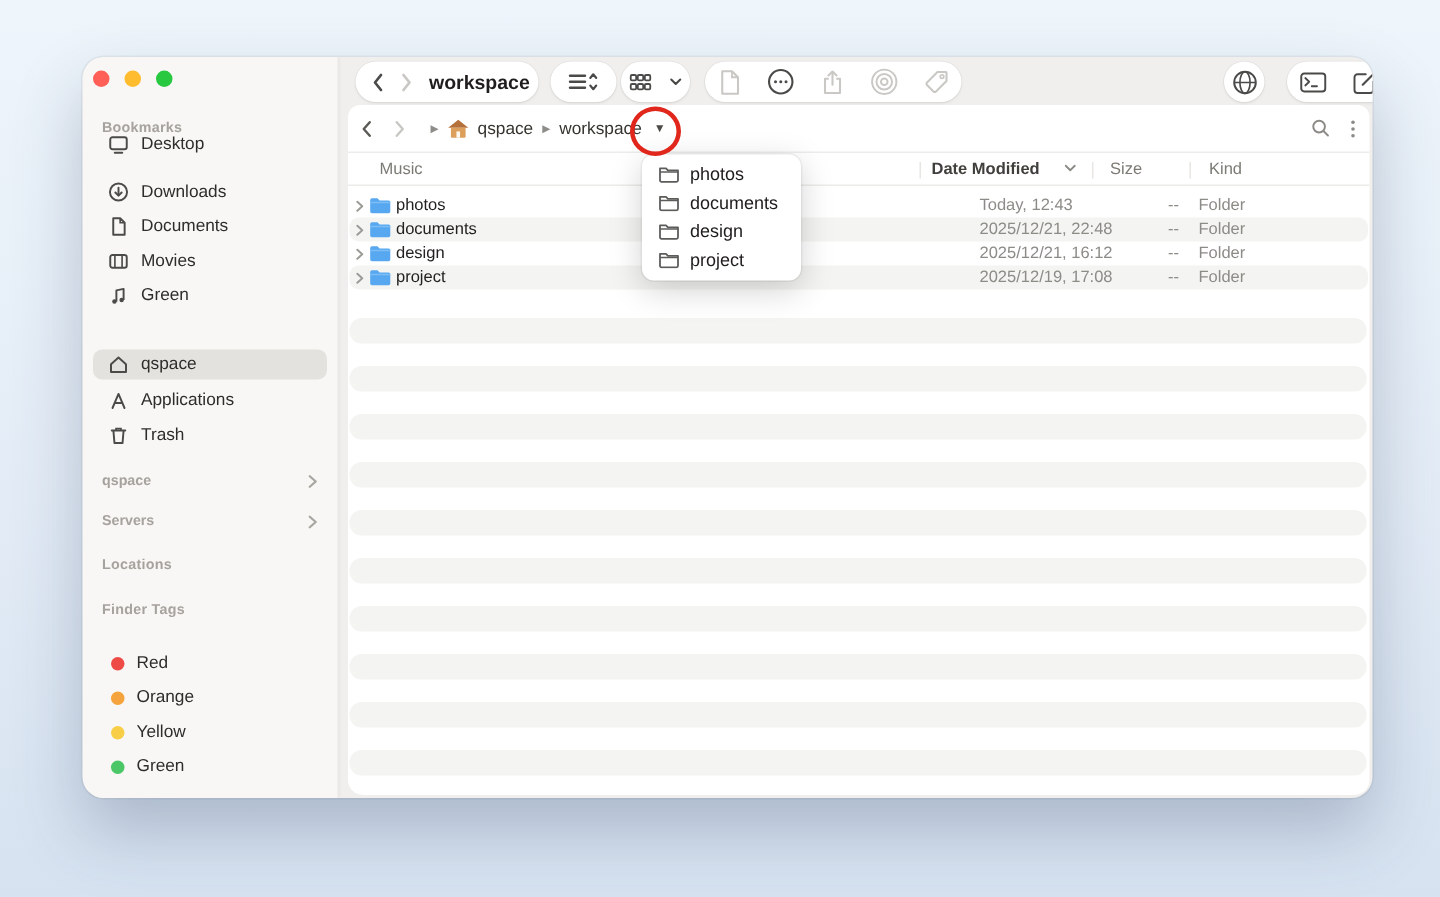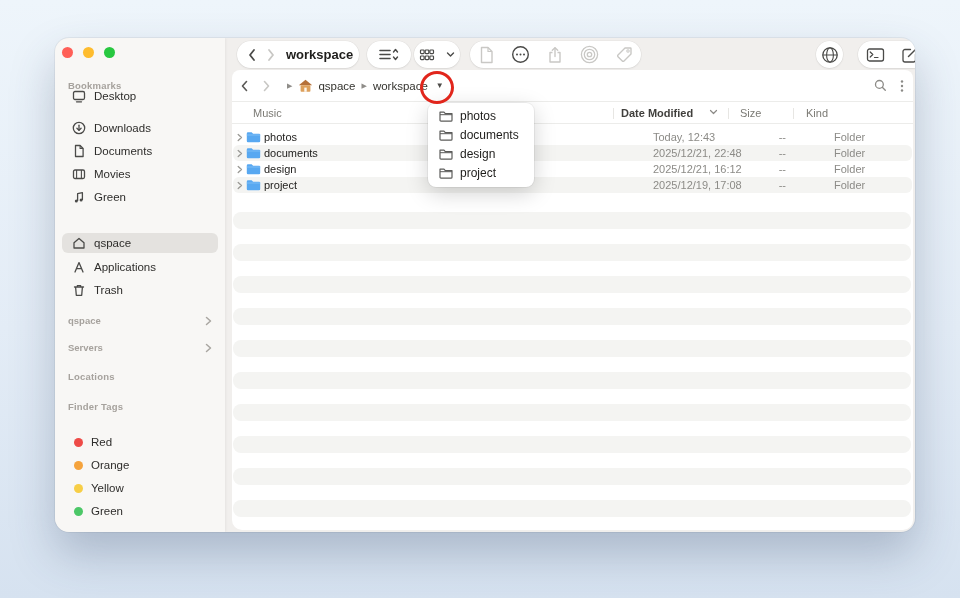--- a/index.html
+++ b/index.html
@@ -46,21 +46,21 @@
   .listheader { position:absolute; left:0; top:33px; width:100%; height:21px; border-bottom:1px solid #ececea;
     font-size:11px; color:#7b7a74; }
   .lh-sep { position:absolute; top:5px; width:1px; height:11px; background:#e7e6e3; }
   .file-row { position:absolute; left:1px; width:679px; height:16px; font-size:11px; line-height:16px; }
   .file-row.alt { background:#f4f4f2; border-radius:6px; }
   .row-chevron { position:absolute; left:4px; top:1px; }
   .row-folder { position:absolute; left:13px; top:2px; }
   .row-name { position:absolute; left:31px; color:#232220; }
   .row-date { position:absolute; left:388px; color:#8c8b87;margin-left:32px; }
   .row-size { position:absolute; left:513px; width:40px; text-align:right; color:#8c8b87; }
-  .row-kind { position:absolute; left:566px; color:#8c8b87;margin-left:35px; }
+  .row-kind { position:absolute; left:566px; color:#8c8b87; }
   .stripe { position:absolute; left:1px; width:678px; height:17px; background:#f4f4f2; border-radius:8px; }
 
   
   .dropdown { position:absolute; left:428px; top:103px; width:106px; height:84px; background:#fff;
     border-radius:8px; box-shadow:0 6px 22px rgba(0,0,0,.18), 0 0 0 1px rgba(0,0,0,.05); z-index:50; padding-top:3px; }
   .dd-item { height:19px; display:flex; align-items:center; padding-left:11px; }
   .dd-label { margin-left:7px; font-size:12px; font-weight:500; color:#1e1d1b; }
 
   
   .annotation { position:absolute; left:420px; top:71px; width:34px; height:33px; border:3px solid #e1261c;

